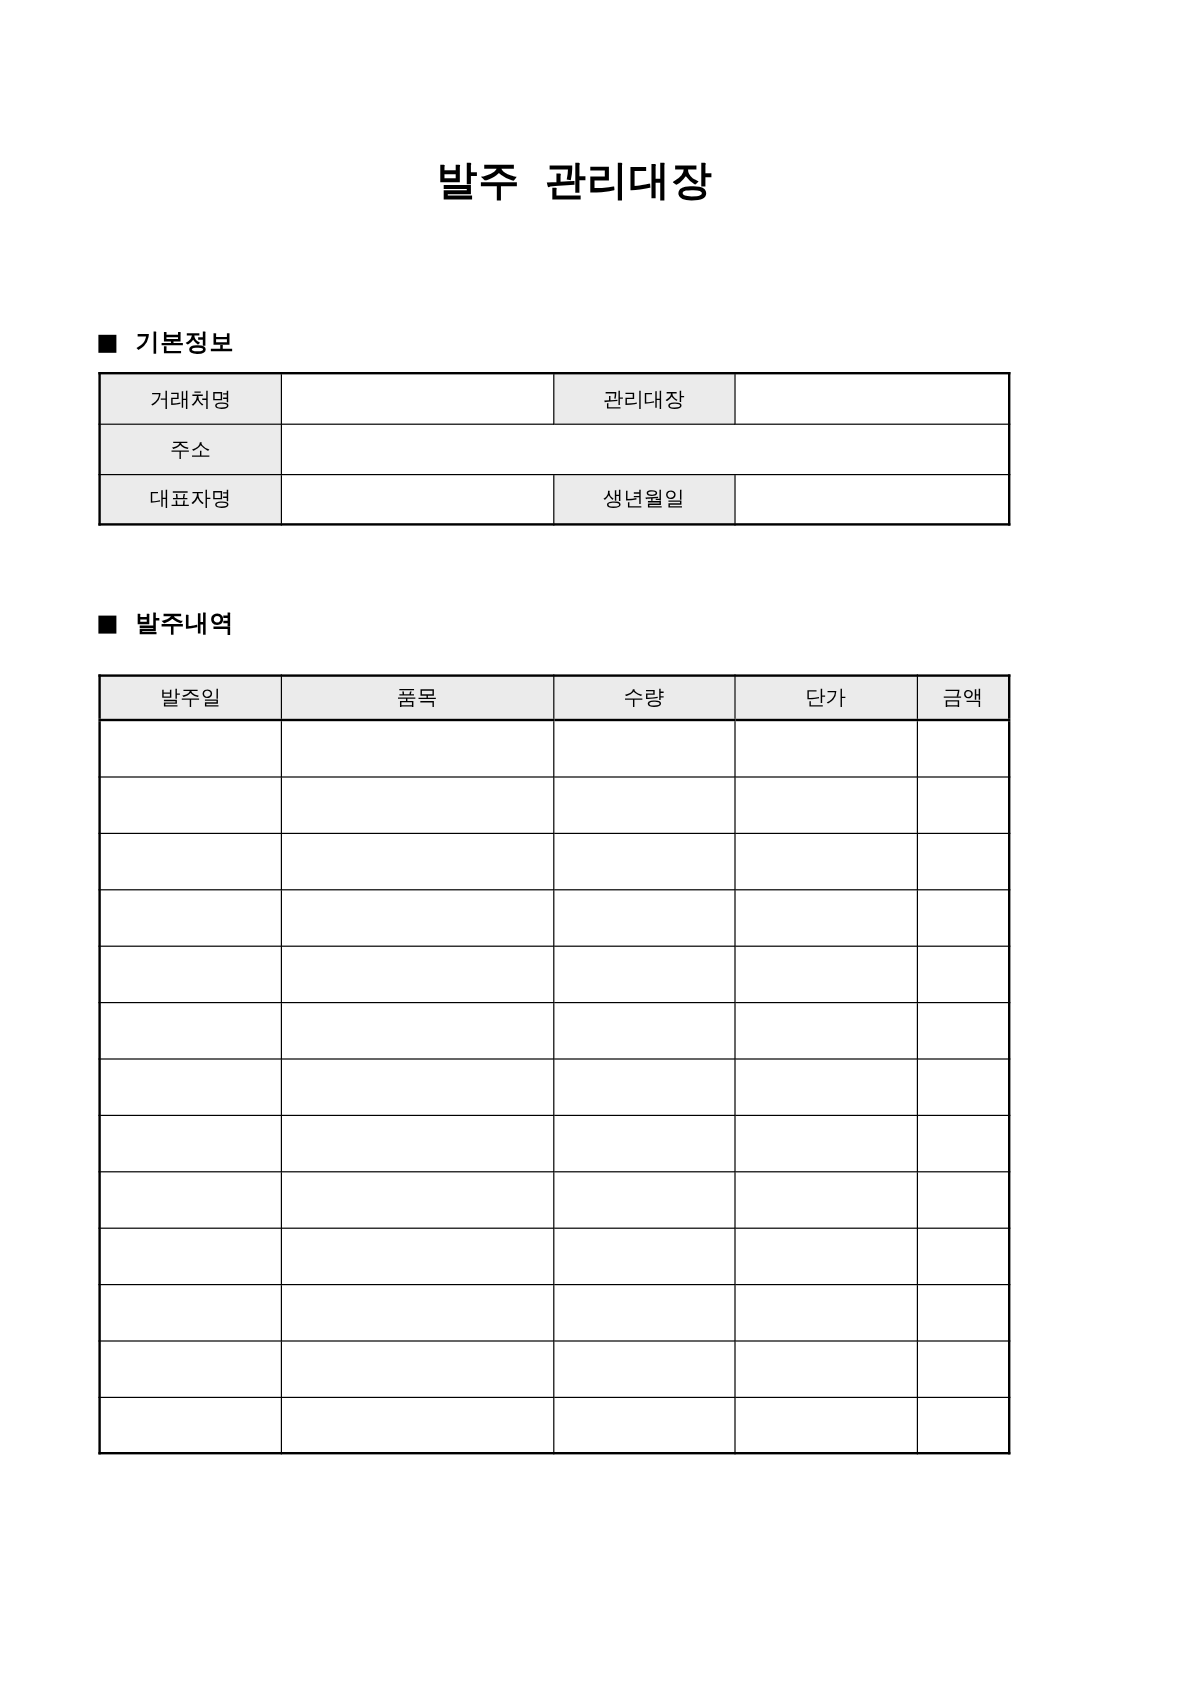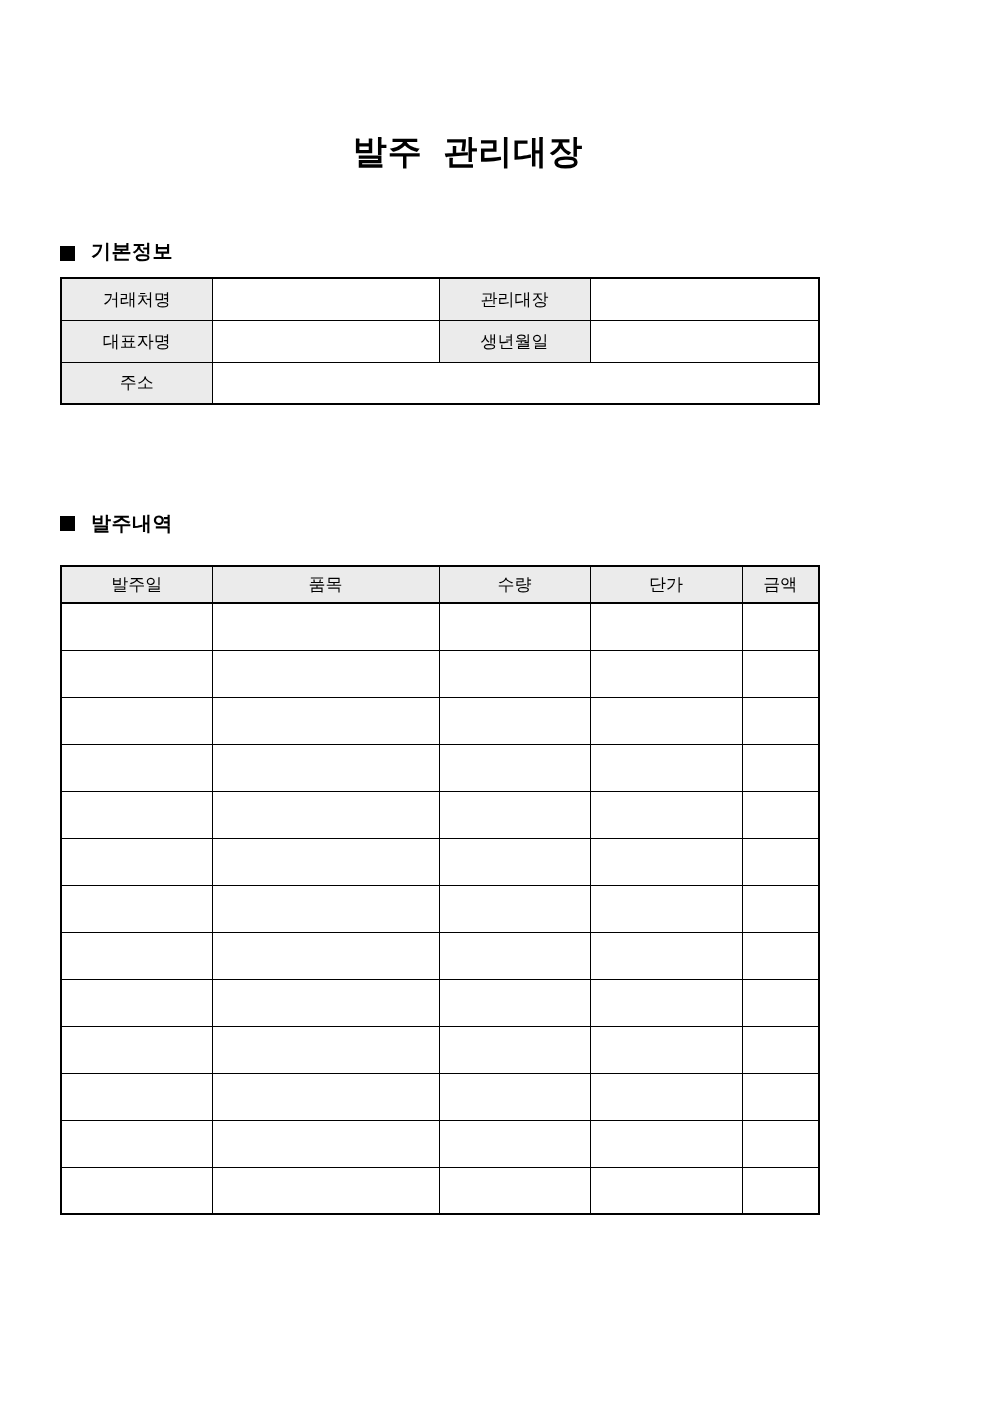--- a/index.html
+++ b/index.html
@@ -6,21 +6,21 @@
     margin: 0;
     padding: 0;
     background: #ffffff;
   }
   .page {
     position: relative;
     width: 992px;
     height: 1403px;
     background: var(--page-bg, #ffffff);
     box-sizing: border-box;
-    padding: 134px 116px 0 60px;
+    padding: 134px 116px 0 82px;
     font-family: "Liberation Sans", "DejaVu Sans", sans-serif;
     color: var(--text-color, #000000);
     overflow: hidden;
   }
   .doc-title {
     margin: 0;
     text-align: center;
     font-size: 34px;
     line-height: 34px;
     font-weight: 700;
@@ -36,22 +36,22 @@
     letter-spacing: 0.5px;
   }
   .sec-heading .marker {
     display: inline-block;
     width: 15px;
     height: 15px;
     background: var(--text-color, #000000);
     margin-right: 16px;
     flex: 0 0 auto;
   }
-  .sec-basic .sec-heading { margin-top: 75px; font-family: Liberation Mono, monospace; }
-  .sec-orders .sec-heading { margin-top: 108px; }
+  .sec-basic .sec-heading { margin-top: 108px; }
+  .sec-orders .sec-heading { margin-top: 72px; }
 
   table.doc-table {
     border-collapse: collapse;
     table-layout: fixed;
     width: 758px;
     border: 2px solid var(--border-color, #000000);
   }
   table.doc-table th,
   table.doc-table td {
     border: 1px solid var(--border-color, #000000);
@@ -103,28 +103,28 @@
         <col style="width:229px">
       </colgroup>
       <tbody>
         <tr>
           <th class="label-cell">거래처명</th>
           <td class="value-cell"></td>
           <th class="label-cell">관리대장</th>
           <td class="value-cell"></td>
         </tr>
         <tr>
-          <th class="label-cell">대표자명</th>
-          <td class="value-cell"></td>
-          <th class="label-cell">생년월일</th>
-          <td class="value-cell"></td>
-        </tr>
-        <tr>
           <th class="label-cell">주소</th>
           <td class="value-cell" colspan="3"></td>
+        </tr>
+        <tr>
+          <th class="label-cell">대표자명</th>
+          <td class="value-cell"></td>
+          <th class="label-cell">생년월일</th>
+          <td class="value-cell"></td>
         </tr>
       </tbody>
     </table>
   </section>
 
   <section class="sec-orders">
     <div class="sec-heading">
       <span class="marker"></span>
       <span>발주내역</span>
     </div>

